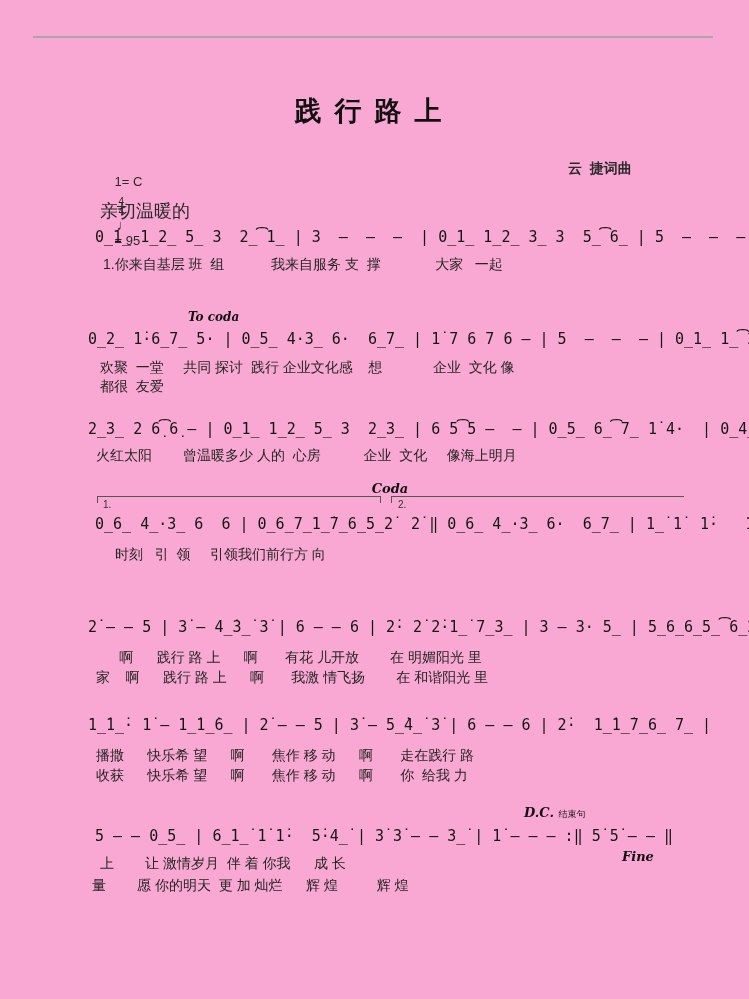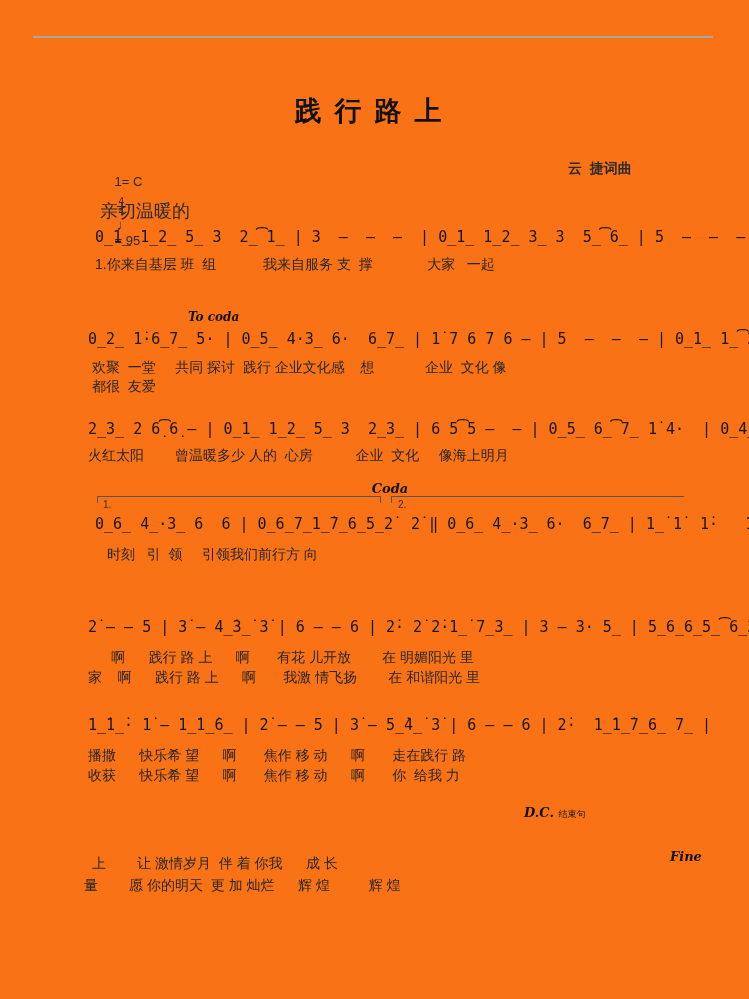--- a/index.html
+++ b/index.html
@@ -1,30 +1,30 @@
 <!DOCTYPE html>
 <html><head>
 <meta charset="utf-8">
 <style>
   html,body{margin:0;padding:0;background:#ffffff;}
-  #page{position:relative;width:749px;height:999px;background:#f97316;overflow:hidden;
+  #page{position:relative;width:749px;height:999px;background:#f9a8d4;overflow:hidden;
         font-family:"Liberation Sans",sans-serif;color:#1f1f1f;}
   .abs{position:absolute;white-space:pre;}
   .rule{position:absolute;background:#a8a8a8;}
   .title{width:749px;text-align:center;font-family:"DejaVu Serif","Liberation Serif",serif;
          font-weight:bold;font-size:27px;letter-spacing:13px;color:#111;}
   .meta{font-size:13px;color:#2a2a2a;}
   .timesig{display:inline-flex;flex-direction:column;align-items:center;vertical-align:-4px;
            font-size:10px;line-height:9px;margin:0 3px;}
   .timesig .top{border-bottom:1px solid #2a2a2a;padding:0 1px;}
   .notenote{font-size:15px;margin:0 2px;}
   .expr{font-size:18px;color:#2a2a2a;}
   .notes{font-family:"DejaVu Sans Mono","Liberation Mono",monospace;font-size:15px;
          color:#141414;letter-spacing:0px;}
-  .lyr{font-size:14px;color:#262626;}
+  .lyr{font-size:14px;color:#262626;margin-left:8px;}
   .mark{font-family:"DejaVu Serif","Liberation Serif",serif;font-style:italic;font-weight:bold;
         font-size:13px;color:#111;}
   .mark.small{font-size:12px;}
   .dcsuffix{font-size:9px;font-style:normal;font-weight:normal;font-family:"Liberation Sans",sans-serif;}
   .volta{position:absolute;border-top:1.2px solid #555;height:6px;}
   .volta.tickL{border-left:1.2px solid #555;}
   .volta.tickR{border-right:1.2px solid #555;}
   .voltalabel{font-size:10px;color:#333;}
 </style>
 </head>
@@ -68,17 +68,18 @@
 
   <div class="abs notes" style="left:88px;top:618px;">2̇ – – 5 | 3̇ – 4̲̇3̲̇ 3̇ | 6 – – 6 | 2̇· 2̇ 2̇·1̲̇ 7̲3̲ | 3 – 3· 5̲ | 5̲6̲6̲5̲͡6̲2 – |</div>
   <div class="abs lyr" style="left:88px;top:649px;">      啊      践行 路 上      啊       有花 儿开放        在 明媚阳光 里</div>
   <div class="abs lyr" style="left:88px;top:669px;">家    啊      践行 路 上      啊       我激 情飞扬        在 和谐阳光 里</div>
 
   <div class="abs notes" style="left:88px;top:716px;">1̲̇1̲̇· 1̇ – 1̲̇1̲̇6̲ | 2̇ – – 5 | 3̇ – 5̲̇4̲̇ 3̇ | 6 – – 6 | 2̇·  1̲̇1̲̇7̲6̲ 7̲ |</div>
   <div class="abs lyr" style="left:88px;top:747px;text-align:right;">播撒      快乐希 望      啊       焦作 移 动      啊       走在践行 路</div>
   <div class="abs lyr" style="left:88px;top:767px;">收获      快乐希 望      啊       焦作 移 动      啊       你  给我 力</div>
 
   <div class="abs mark" style="left:524px;top:805px;"><span>D.C.</span> <span class="dcsuffix">结束句</span></div>
-  <div class="abs mark" style="left:622px;top:849px;margin-left:48px;">Fine</div>
+  <div class="abs notes" style="left:95px;top:827px;">5 – – 0̲5̲ | 6̲1̲̇ 1̇ 1̇·  5̇·4̲̇ | 3̇ 3̇ – – 3̲̇ | 1̇ – – – :‖ 5̇ 5̇ – – ‖</div>
+  <div class="abs mark" style="left:622px;top:849px;">Fine</div>
   <div class="abs lyr" style="left:92px;top:855px;">上        让 激情岁月  伴 着 你我      成 长</div>
   <div class="abs lyr" style="left:84px;top:877px;">量        愿 你的明天  更 加 灿烂      辉 煌          辉 煌</div>
 
 </div>
 
 </body></html>

